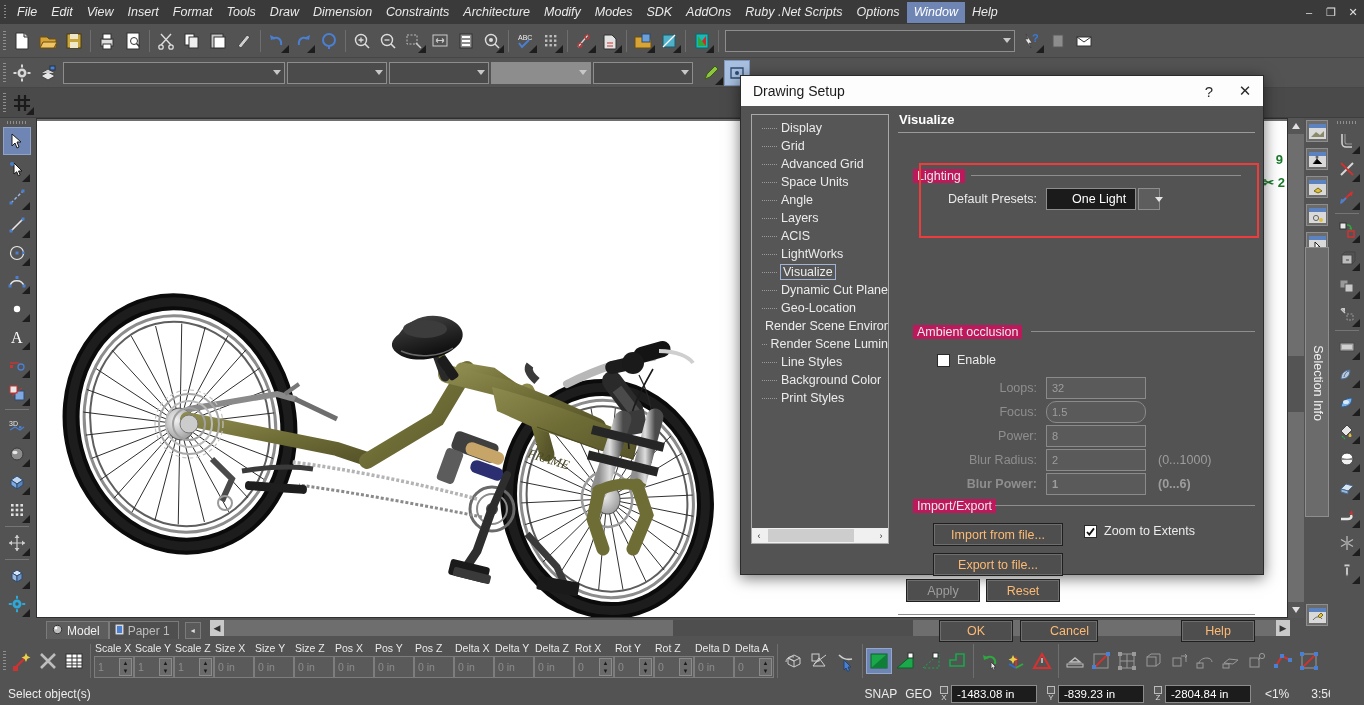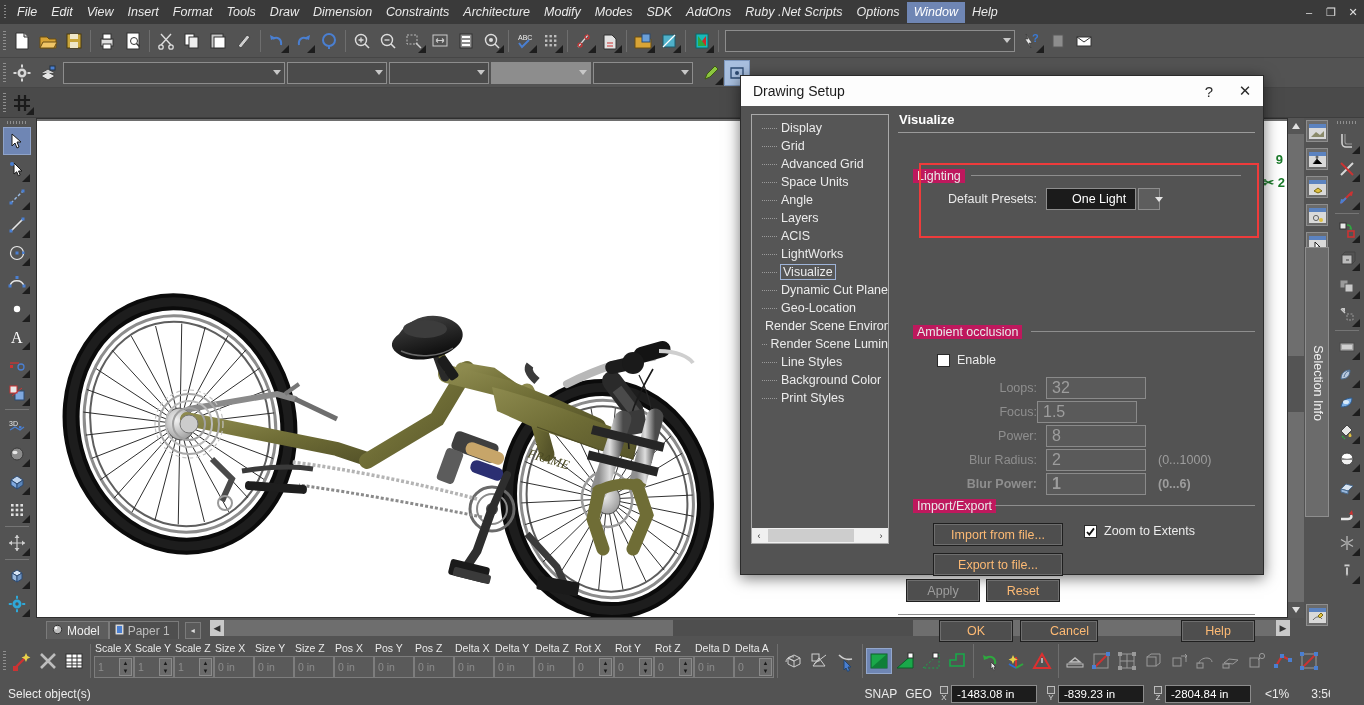--- a/index.html
+++ b/index.html
@@ -262,21 +262,21 @@
   }
   .cbo .v{ flex:1; padding:0 5px; font-size:12.5px; color:#ffffff; white-space:nowrap;}
 
   .txtin{
     height:22px; background:#1b1b1b; border:1px solid #7ea4d8; display:flex;align-items:center;
     padding:0 2px;
   }
   .txtin .sel{ background:#1464c8; color:#fff; font-size:12.5px; padding:1px 2px; }
 
   .txtin.dis{
-    background:#5a5a5a; border:1px solid #8a8a8a; padding:8px 5px; color:#9d9d9d; font-size:16px;
+    background:#5a5a5a; border:1px solid #8a8a8a; padding:8px 5px; color:#9d9d9d; font-size:11px;
   }
 
   .chk{ display:flex; align-items:center; gap:7px; }
   .chk .box{ width:13px;height:13px;background:#ffffff;border:1px solid #2a2a2a;
      display:flex;align-items:center;justify-content:center;}
   .chk .box svg{ display:block; }
   .chk .cl{ font-size:12.5px;color:#ececec; }
 
   .dbtn{
     background:#4e4e4e; border:1px solid #1f1f1f; box-shadow:inset 0 0 0 1px #6e6e6e;
@@ -1569,21 +1569,21 @@
       <span class="cl">Enable</span>
     </div>
 
     <div id="ao-fields">
         <div class="frow" style="left: 172px; top: 271px; width: 340px;">
           <div class="fl dim" style="width: 124px;">Loops:</div>
           <div class="txtin dis" style="width: 100px; margin-left: 9px;">32</div>
         </div>
         <div class="frow" style="left: 172px; top: 295px; width: 340px;">
           <div class="fl dim" style="width: 124px;">Focus:</div>
-          <div class="txtin dis" style="width: 100px; ">1.5</div>
+          <div class="txtin dis" style="width: 100px; margin-left: 9px; border-radius: 10px;">1.5</div>
         </div>
         <div class="frow" style="left: 172px; top: 319px; width: 340px;">
           <div class="fl dim" style="width: 124px;">Power:</div>
           <div class="txtin dis" style="width: 100px; margin-left: 9px;">8</div>
         </div>
         <div class="frow" style="left: 172px; top: 343px; width: 340px;">
           <div class="fl dim" style="width: 124px;">Blur Radius:</div>
           <div class="txtin dis" style="width: 100px; margin-left: 9px;">2</div>
           <div style="margin-left: 12px; font-size: 12.5px; color: rgb(157, 157, 157);">(0...1000)</div>
         </div>

